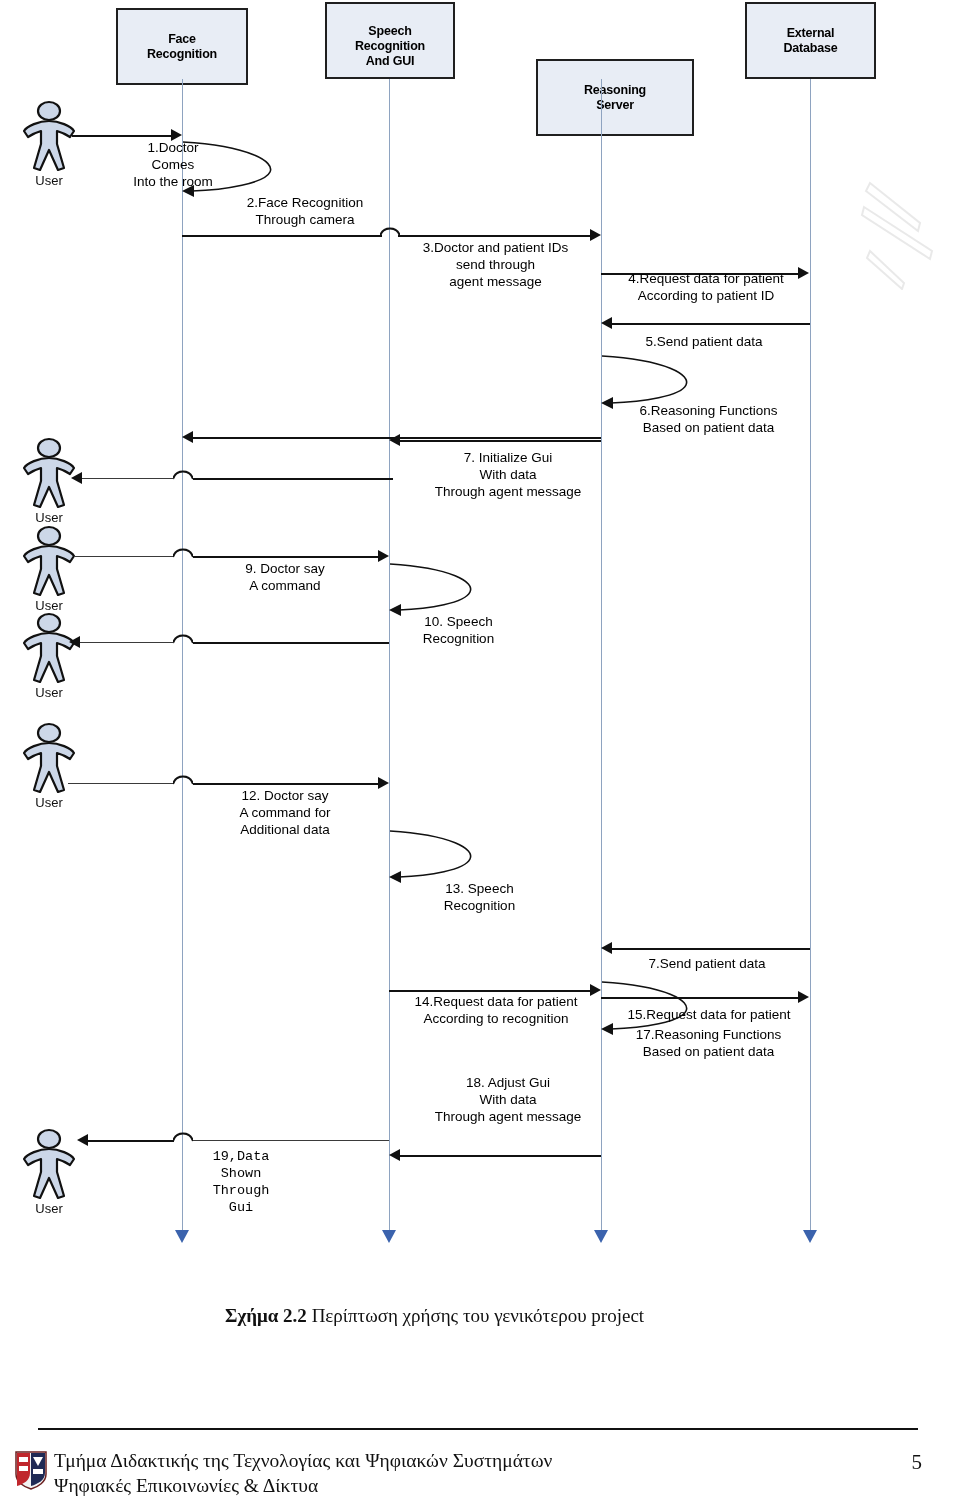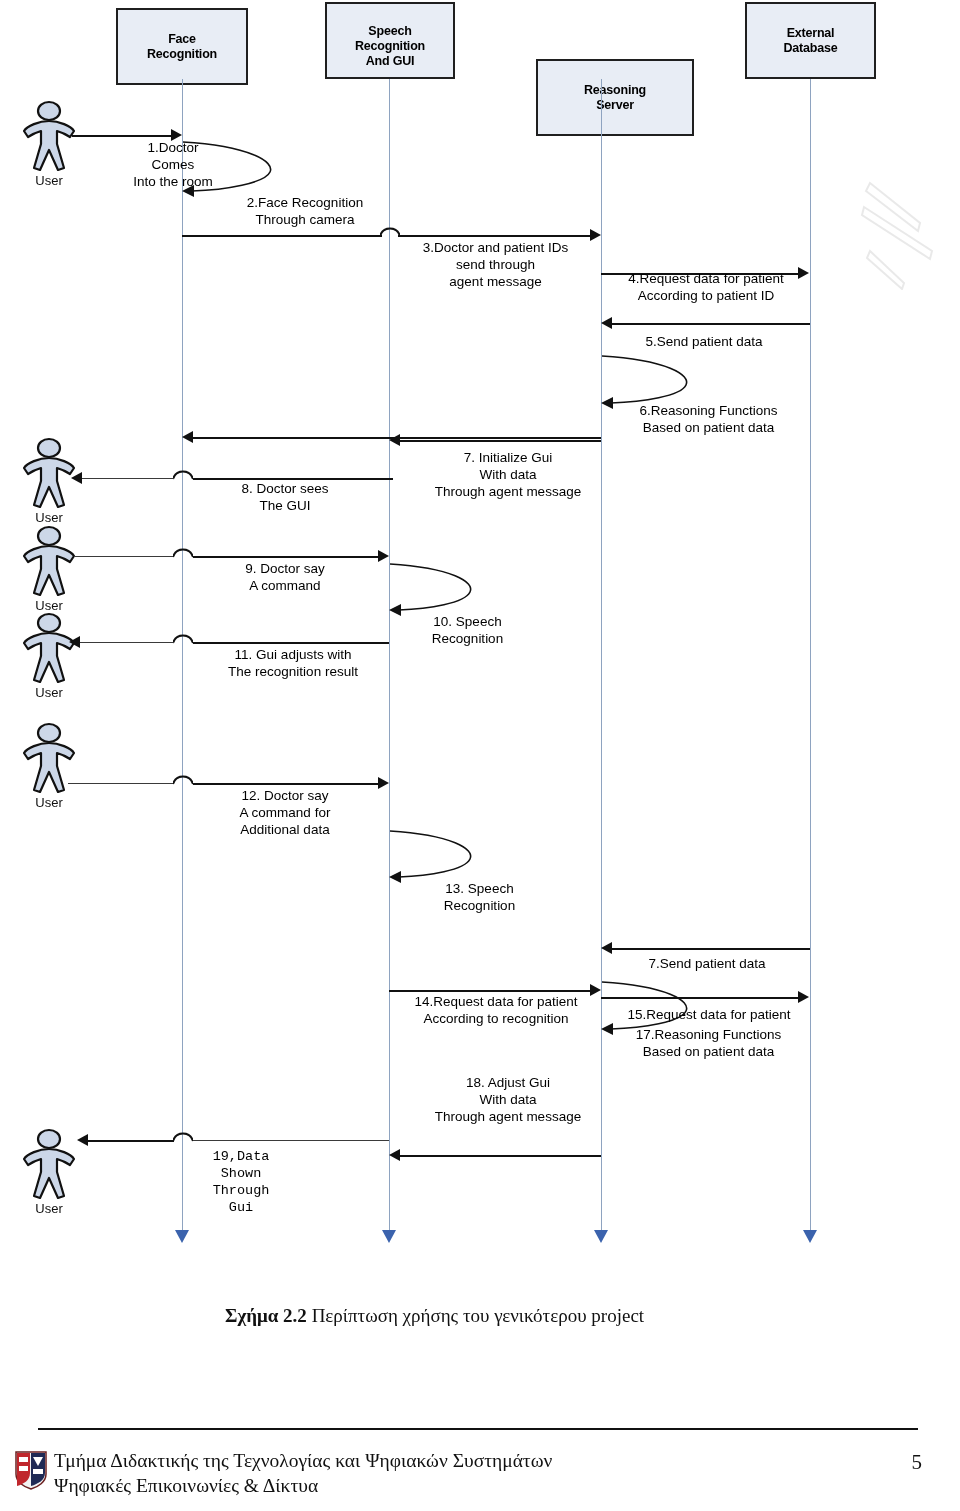--- a/index.html
+++ b/index.html
@@ -282,47 +282,43 @@
     <div class="mlabel" style="left:400px;top:449px;width:216px;">7. Initialize Gui
 With data
 Through agent message</div>
 
     <div class="msgline" style="left:193px;top:478px;width:200px;"></div>
     <svg class="hop" style="left:173px;top:468px;" width="20" height="12" viewBox="0 0 20 12">
       <path d="M0 11 C3 1 17 1 20 11" fill="none" stroke="#111" stroke-width="2"></path>
     </svg>
     <div class="msgline thin" style="left:82px;top:478px;width:92px;"></div>
     <div class="arrowL" style="left:71px;top:472px;"></div>
-    <div class="mlabel" style="left:185px;top:480px;width:200px;">8. Doctor sees
-The GUI</div>
 
     <div class="msgline thin" style="left:74px;top:556px;width:100px;"></div>
     <svg class="hop" style="left:173px;top:546px;" width="20" height="12" viewBox="0 0 20 12">
       <path d="M0 11 C3 1 17 1 20 11" fill="none" stroke="#111" stroke-width="2"></path>
     </svg>
     <div class="msgline" style="left:193px;top:556px;width:186px;"></div>
     <div class="arrowR" style="left:378px;top:550px;"></div>
     <div class="mlabel" style="left:190px;top:560px;width:190px;">9. Doctor say
 A command</div>
 
     <svg class="selfloop" style="left:387px;top:560px;" width="100" height="60" viewBox="0 0 100 60">
       <path d="M3 4 C65 8 88 22 83 32 C78 43 42 49 12 50" fill="none" stroke="#111" stroke-width="1.6"></path>
       <polygon points="14,44 2,50 14,56" fill="#111"></polygon>
     </svg>
-    <div class="mlabel" style="left:380px;top:613px;width:175px;">10. Speech
+    <div class="mlabel" style="left:371px;top:613px;width:175px;">10. Speech
 Recognition</div>
 
     <div class="msgline" style="left:193px;top:642px;width:196px;"></div>
     <svg class="hop" style="left:173px;top:632px;" width="20" height="12" viewBox="0 0 20 12">
       <path d="M0 11 C3 1 17 1 20 11" fill="none" stroke="#111" stroke-width="2"></path>
     </svg>
     <div class="msgline thin" style="left:80px;top:642px;width:94px;"></div>
     <div class="arrowL" style="left:69px;top:636px;"></div>
-    <div class="mlabel" style="left:178px;top:646px;width:230px;">11. Gui adjusts with
-The recognition result</div>
 
     <div class="msgline thin" style="left:68px;top:783px;width:106px;"></div>
     <svg class="hop" style="left:173px;top:773px;" width="20" height="12" viewBox="0 0 20 12">
       <path d="M0 11 C3 1 17 1 20 11" fill="none" stroke="#111" stroke-width="2"></path>
     </svg>
     <div class="msgline" style="left:193px;top:783px;width:186px;"></div>
     <div class="arrowR" style="left:378px;top:777px;"></div>
     <div class="mlabel" style="left:190px;top:787px;width:190px;">12. Doctor say
 A command for
 Additional data</div>

